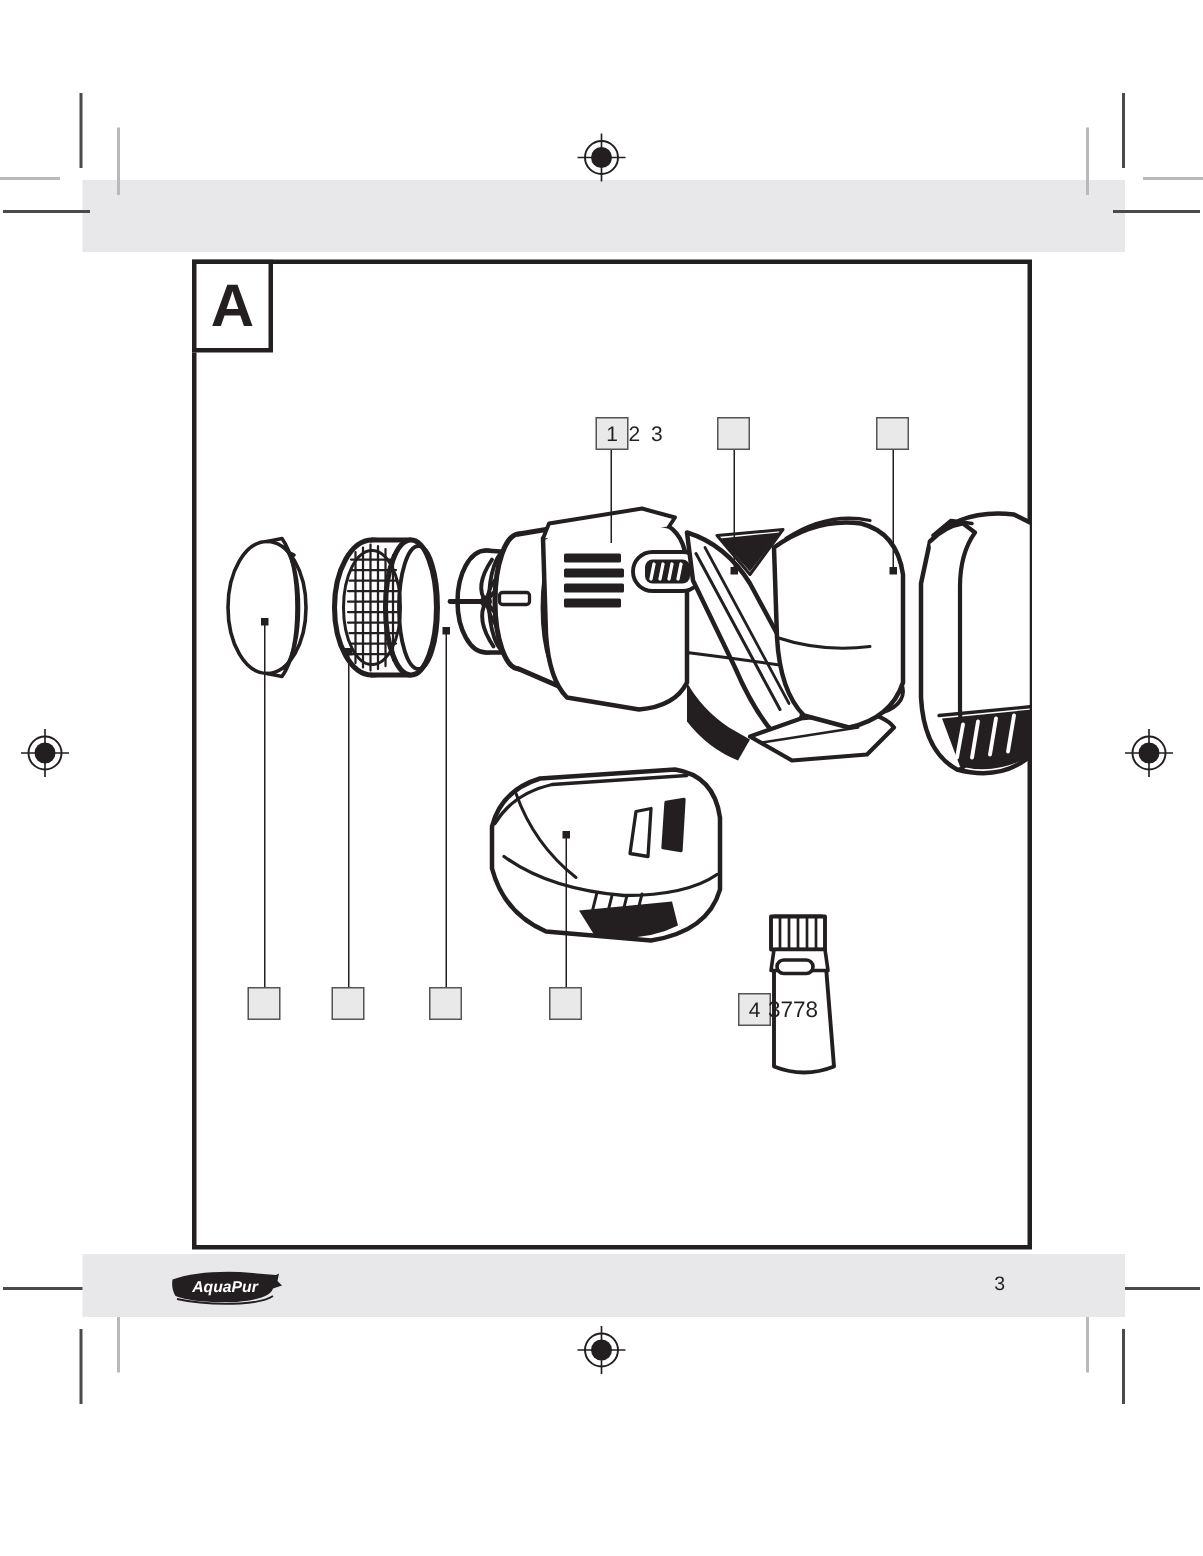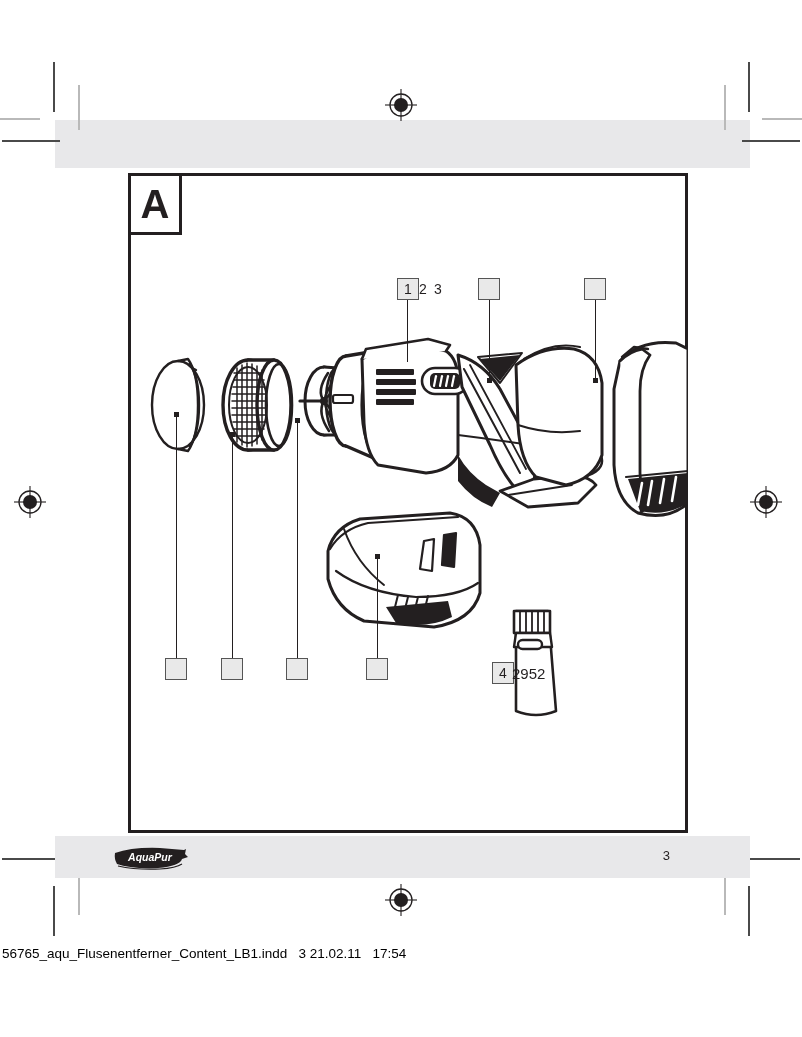--- a/index.html
+++ b/index.html
@@ -383,28 +383,27 @@
 
   <div class="callout blank" style="left:478px; top:278px;"></div>
   <div class="callout blank" style="left:584px; top:278px;"></div>
 
   <div class="callout blank" style="left:165px; top:658px;"></div>
   <div class="callout blank" style="left:221px; top:658px;"></div>
   <div class="callout blank" style="left:286px; top:658px;"></div>
   <div class="callout blank" style="left:366px; top:658px;"></div>
 
   <div class="callout" style="left:492px; top:662px;">4</div>
-  <div class="plain-num" style="left:512px; top:666px; font-size:15px; z-index:5;">2952</div>
+  <div class="plain-num" style="left:512px; top:666px; font-size:15px; z-index:5;">3778</div>
 
   <div id="footer-band"></div>
 
   <svg id="brand" viewBox="0 0 80 26">
     <path d="M3 8 Q20 2 48 3 L72 5 L74 4 L73 9 L76 12 L70 14
              Q68 21 46 23 Q18 24 5 19 Q2 14 3 8 Z" fill="#231f20"></path>
     <path d="M6 21 Q24 25 48 24 Q64 23 70 19" fill="none" stroke="#231f20" stroke-width="1.2"></path>
     <text x="38" y="16" fill="#ffffff" font-size="10.5" font-family="Liberation Sans, sans-serif" font-weight="bold" font-style="italic" text-anchor="middle">AquaPur</text>
   </svg>
 
   <div id="page-number">3</div>
 
-  <div id="print-slug">56765_aqu_Flusenentferner_Content_LB1.indd   3 21.02.11   17:54</div>
 
 </div>
 
 </body></html>

